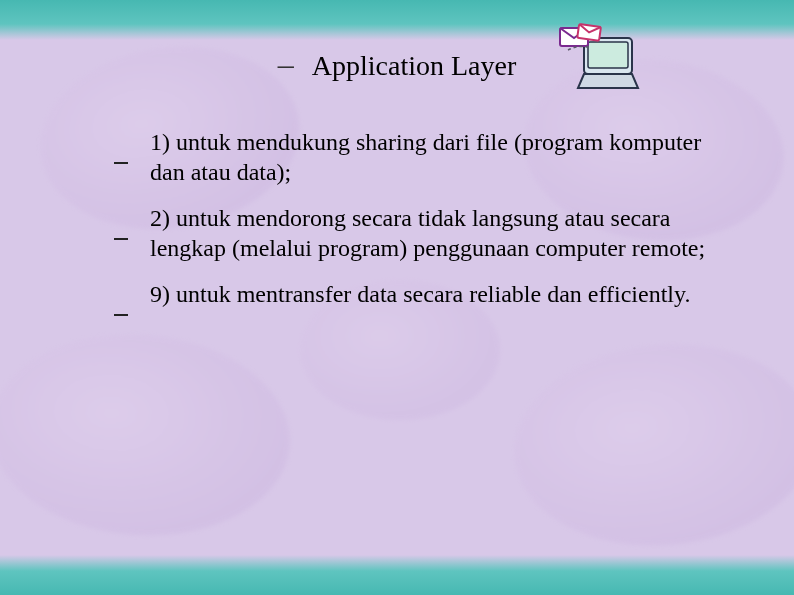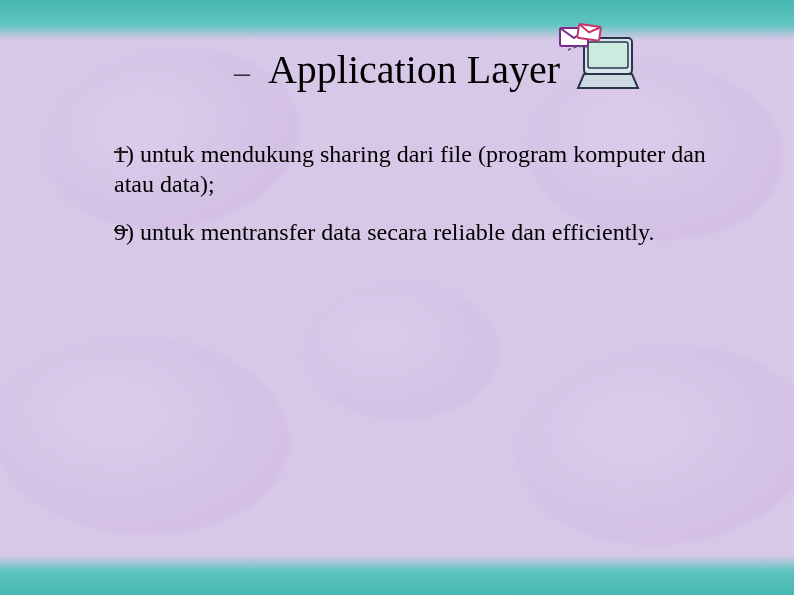--- a/index.html
+++ b/index.html
@@ -58,21 +58,21 @@
     align-items: baseline;
     justify-content: center;
     margin-bottom: 44px;
   }
   .title-dash {
     font-size: 32px;
     color: #333;
     margin-right: 18px;
   }
   .title {
-    font-size: 40px;
+    font-size: 28px;
     font-weight: 400;
   }
   .main-bullet {
     display: flex;
     align-items: baseline;
     margin-left: 26px;
     margin-bottom: 18px;
   }
   .dot {
     width: 7px; height: 7px;
@@ -87,21 +87,20 @@
     font-size: 28px;
   }
   .sublist {
     margin-left: 74px;
     margin-right: 20px;
   }
   .sub-item {
     display: flex;
     align-items: baseline;
     margin-bottom: 16px;
-    flex-direction: column;
   }
   .sub-dash {
     flex: 0 0 auto;
     width: 14px;
     height: 2px;
     background: #222;
     margin-right: 22px;
     position: relative;
     top: 14px;
   }
@@ -148,16 +147,20 @@
   </div>
 
 
   <div class="sublist">
     <div class="sub-item">
       <span class="sub-dash"></span>
       <span class="sub-text">1)  untuk mendukung sharing dari file (program komputer dan atau data);</span>
     </div>
     <div class="sub-item">
       <span class="sub-dash"></span>
+      <span class="sub-text">2)  untuk mendorong secara tidak langsung atau secara lengkap (melalui program) penggunaan computer remote;</span>
+    </div>
+    <div class="sub-item">
+      <span class="sub-dash"></span>
       <span class="sub-text">9)  untuk mentransfer data secara reliable dan efficiently.</span>
     </div>
   </div>
 </div>
 
 </body></html>

